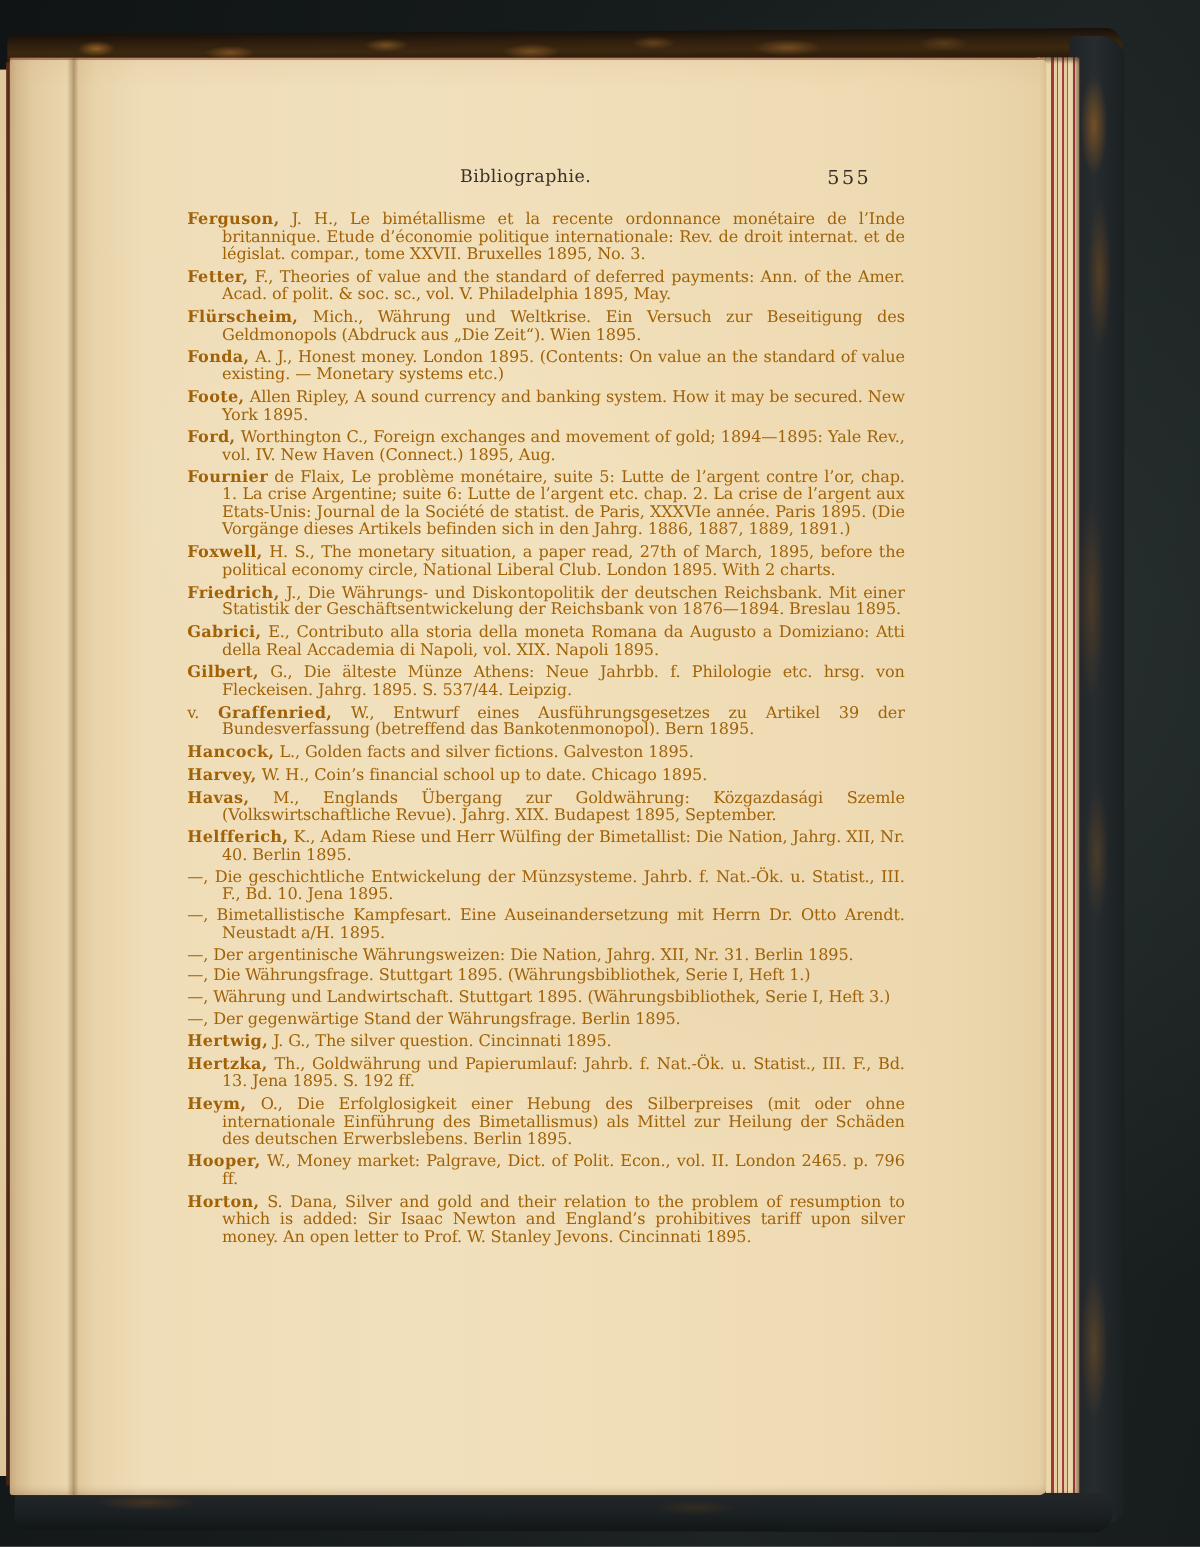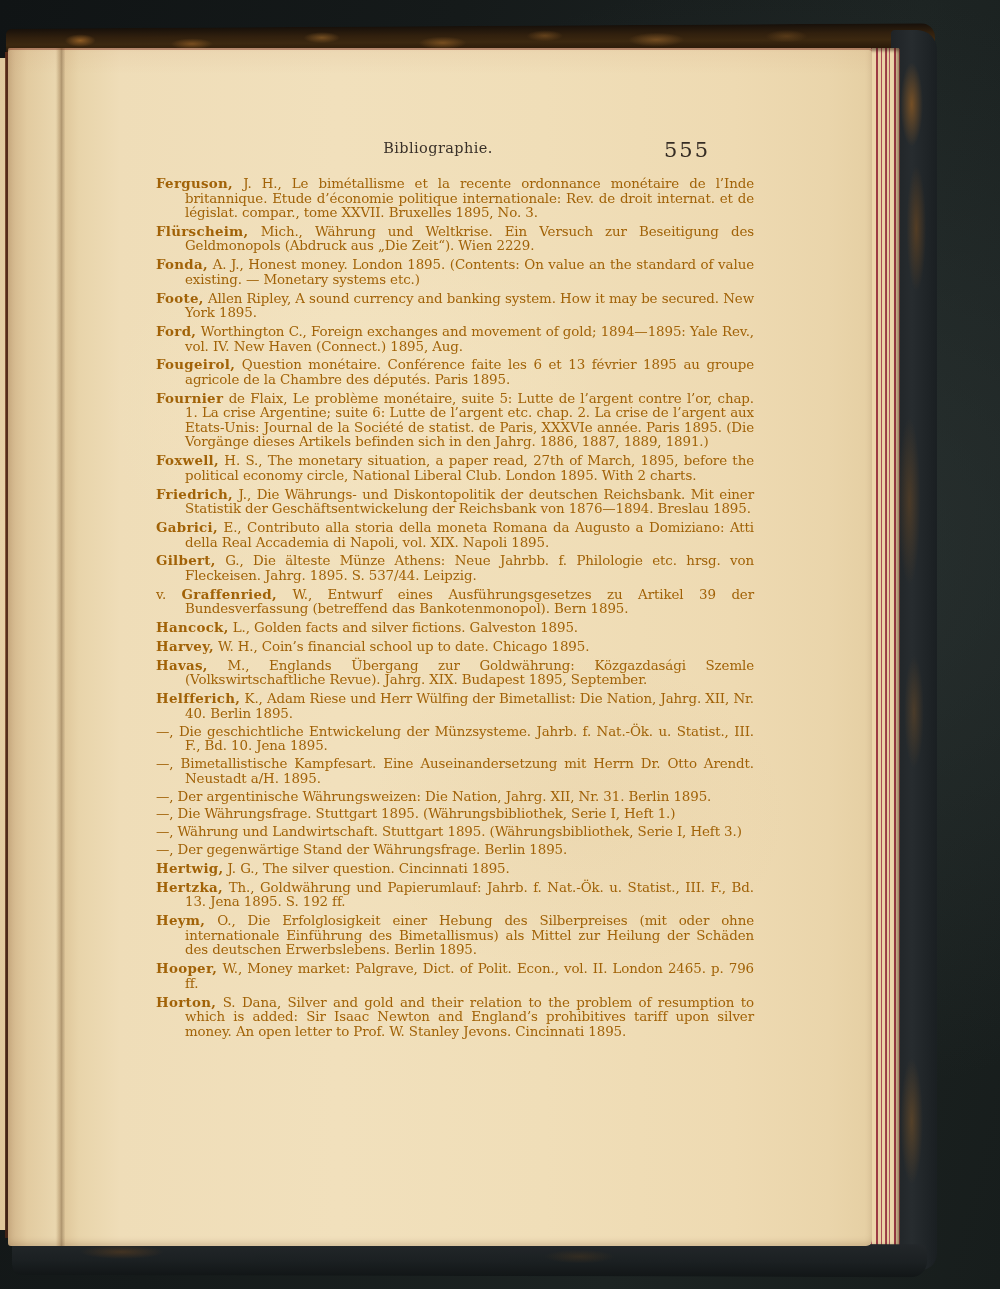--- a/index.html
+++ b/index.html
@@ -110,22 +110,22 @@
     color: #322a20;
   }
   .page-header { position: relative; height: 36px; }
   .running-title {
     position: absolute; left: 0; right: 34px; top: 0;
     text-align: center;
     font-size: 14.5px; letter-spacing: .4px;
     color: #3a3129;
   }
   .page-number {
-    position: absolute; right: 44px; top: -2px;
-    font-size: 21px; letter-spacing: 2px;
+    position: absolute; right: 28px; top: -2px;
+    font-size: 16px; letter-spacing: 2px;
     color: #352c24;
   }
   .bibliography-list { margin: 0; padding: 0; }
   .entry {
     margin: 0 0 3.4px 0;
     padding-left: 29px;
     text-indent: -29px;
     font-size: 13.4px;
     line-height: 14.5px;
     text-align: justify;
@@ -148,25 +148,25 @@
 <div class="layer scanned-page"></div>
 <div class="layer gutter-fold"></div>
 
 <div class="layer page-content">
   <div class="page-header">
     <div class="running-title">Bibliographie.</div>
     <div class="page-number">555</div>
   </div>
   <div class="bibliography-list">
       <p class="entry"><span class="entry-name">Ferguson,</span><span class="entry-text"> J. H., Le bimétallisme et la recente ordonnance monétaire de l’Inde britannique. Etude d’économie politique internationale: Rev. de droit internat. et de législat. compar., tome XXVII. Bruxelles 1895, No. 3.</span></p>
-      <p class="entry"><span class="entry-name">Flürscheim,</span><span class="entry-text"> Mich., Währung und Weltkrise. Ein Versuch zur Beseitigung des Geldmonopols (Abdruck aus „Die Zeit“). Wien 2229.</span></p>
+      <p class="entry"><span class="entry-name">Fetter,</span><span class="entry-text"> F., Theories of value and the standard of deferred payments: Ann. of the Amer. Acad. of polit. &amp; soc. sc., vol. V. Philadelphia 1895, May.</span></p>
+      <p class="entry"><span class="entry-name">Flürscheim,</span><span class="entry-text"> Mich., Währung und Weltkrise. Ein Versuch zur Beseitigung des Geldmonopols (Abdruck aus „Die Zeit“). Wien 1895.</span></p>
       <p class="entry"><span class="entry-name">Fonda,</span><span class="entry-text"> A. J., Honest money. London 1895. (Contents: On value an the standard of value existing. — Monetary systems etc.)</span></p>
       <p class="entry"><span class="entry-name">Foote,</span><span class="entry-text"> Allen Ripley, A sound currency and banking system. How it may be secured. New York 1895.</span></p>
       <p class="entry"><span class="entry-name">Ford,</span><span class="entry-text"> Worthington C., Foreign exchanges and movement of gold; 1894—1895: Yale Rev., vol. IV. New Haven (Connect.) 1895, Aug.</span></p>
-      <p class="entry"><span class="entry-name">Fougeirol,</span><span class="entry-text"> Question monétaire. Conférence faite les 6 et 13 février 1895 au groupe agricole de la Chambre des députés. Paris 1895.</span></p>
       <p class="entry"><span class="entry-name">Fournier</span><span class="entry-text"> de Flaix, Le problème monétaire, suite 5: Lutte de l’argent contre l’or, chap. 1. La crise Argentine; suite 6: Lutte de l’argent etc. chap. 2. La crise de l’argent aux Etats-Unis: Journal de la Société de statist. de Paris, XXXVIe année. Paris 1895. (Die Vorgänge dieses Artikels befinden sich in den Jahrg. 1886, 1887, 1889, 1891.)</span></p>
       <p class="entry"><span class="entry-name">Foxwell,</span><span class="entry-text"> H. S., The monetary situation, a paper read, 27th of March, 1895, before the political economy circle, National Liberal Club. London 1895. With 2 charts.</span></p>
       <p class="entry"><span class="entry-name">Friedrich,</span><span class="entry-text"> J., Die Währungs- und Diskontopolitik der deutschen Reichsbank. Mit einer Statistik der Geschäftsentwickelung der Reichsbank von 1876—1894. Breslau 1895.</span></p>
       <p class="entry"><span class="entry-name">Gabrici,</span><span class="entry-text"> E., Contributo alla storia della moneta Romana da Augusto a Domiziano: Atti della Real Accademia di Napoli, vol. XIX. Napoli 1895.</span></p>
       <p class="entry"><span class="entry-name">Gilbert,</span><span class="entry-text"> G., Die älteste Münze Athens: Neue Jahrbb. f. Philologie etc. hrsg. von Fleckeisen. Jahrg. 1895. S. 537/44. Leipzig.</span></p>
       <p class="entry"><span class="entry-lead">v. </span><span class="entry-name">Graffenried,</span><span class="entry-text"> W., Entwurf eines Ausführungsgesetzes zu Artikel 39 der Bundesverfassung (betreffend das Bankotenmonopol). Bern 1895.</span></p>
       <p class="entry"><span class="entry-name">Hancock,</span><span class="entry-text"> L., Golden facts and silver fictions. Galveston 1895.</span></p>
       <p class="entry"><span class="entry-name">Harvey,</span><span class="entry-text"> W. H., Coin’s financial school up to date. Chicago 1895.</span></p>
       <p class="entry"><span class="entry-name">Havas,</span><span class="entry-text"> M., Englands Übergang zur Goldwährung: Közgazdasági Szemle (Volkswirtschaftliche Revue). Jahrg. XIX. Budapest 1895, September.</span></p>
       <p class="entry"><span class="entry-name">Helfferich,</span><span class="entry-text"> K., Adam Riese und Herr Wülfing der Bimetallist: Die Nation, Jahrg. XII, Nr. 40. Berlin 1895.</span></p>

